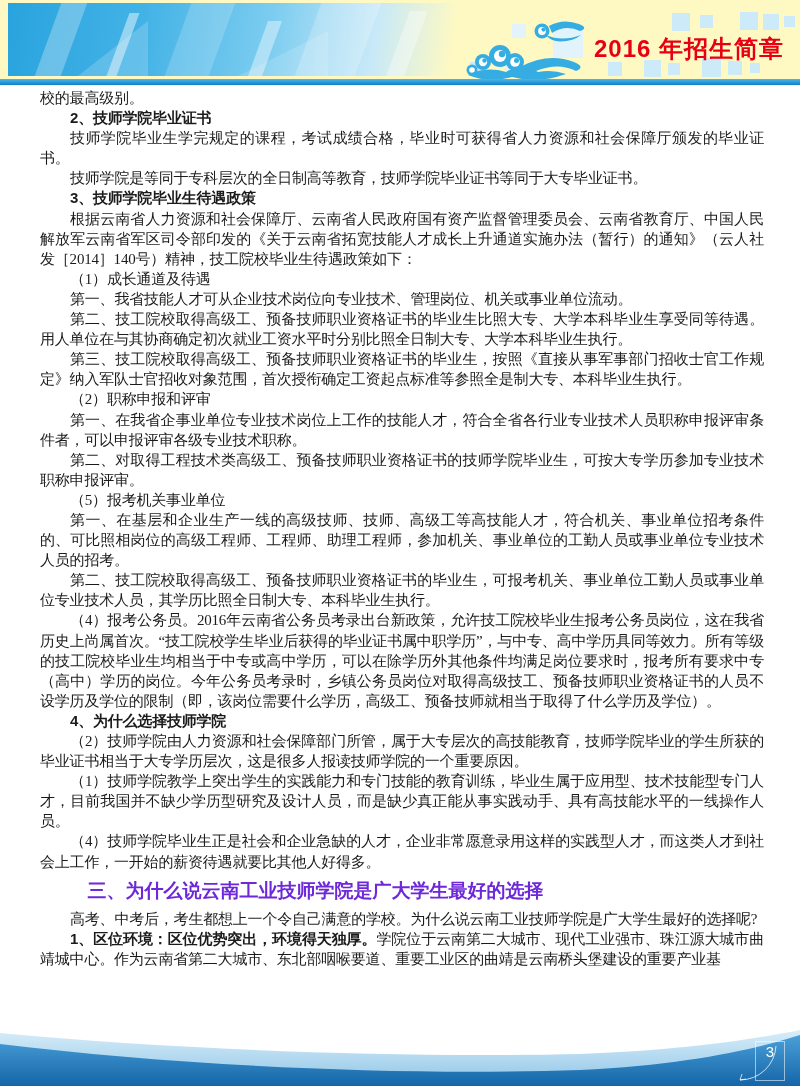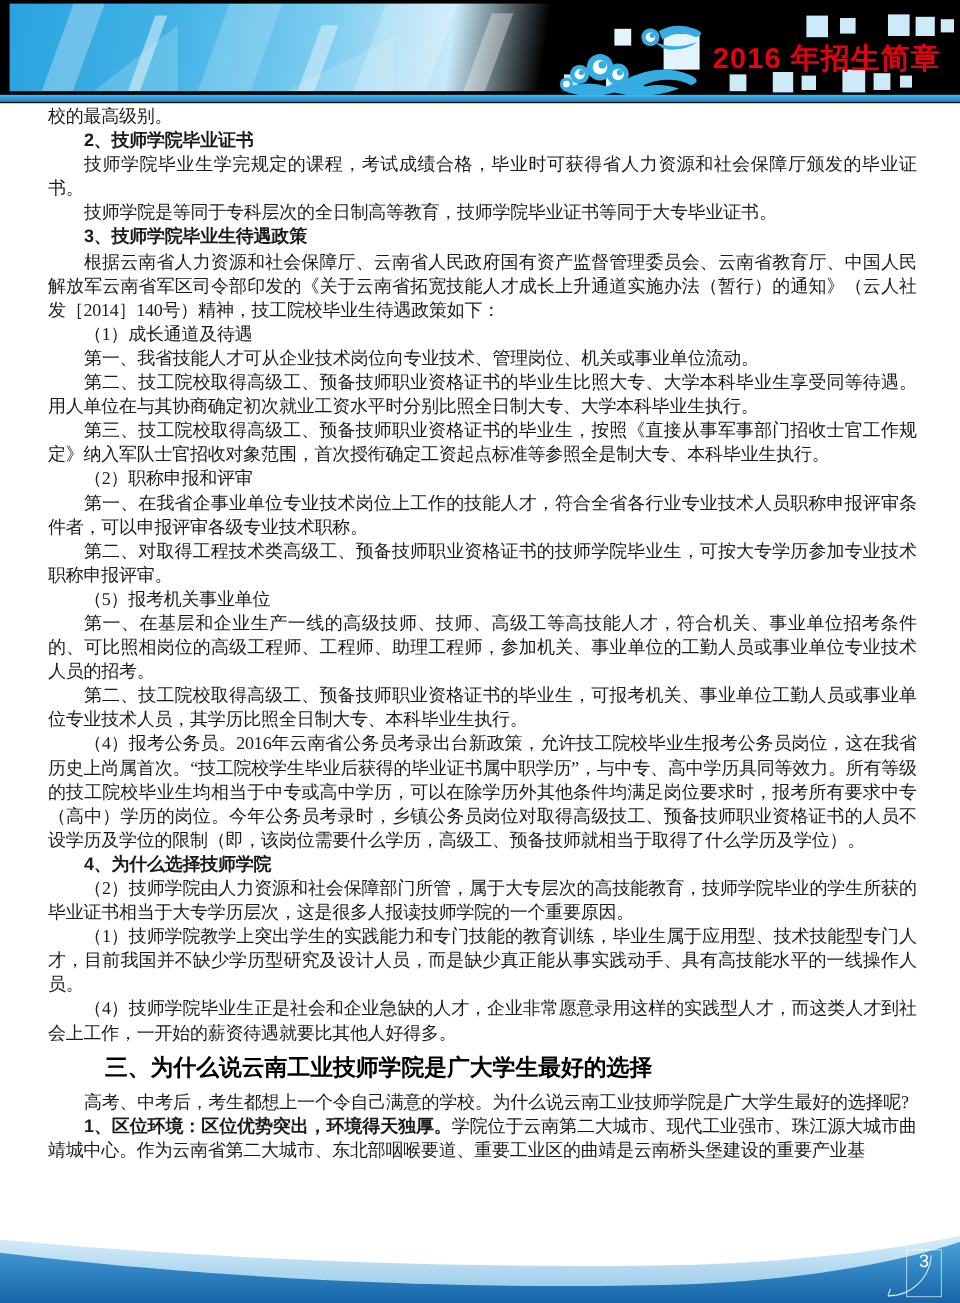--- a/index.html
+++ b/index.html
@@ -1,20 +1,20 @@
 <!DOCTYPE html>
 <html><head>
 <meta charset="utf-8">
 <style>
   html,body{margin:0;padding:0;background:#ffffff;}
   .page{position:relative;width:800px;height:1086px;background:#fff;overflow:hidden;
         font-family:"Liberation Serif",serif;}
 
   
-  .header{position:absolute;top:0;left:0;width:800px;height:86px;background:#000000;}
+  .header{position:absolute;top:0;left:0;width:800px;height:86px;background:#fef9c3;}
   .header-gradient{position:absolute;left:8px;top:3px;width:455px;height:73px;overflow:hidden;
     background:linear-gradient(98deg,#29a3de 0%,#43b3e6 30%,#7ecdf0 58%,#c8e9f8 80%,rgba(255,255,255,0) 97%);}
   .streak{position:absolute;background:rgba(255,255,255,.28);transform:skewX(-20deg);}
   .s1{left:40px;top:0;width:26px;height:73px;}
   .s2{left:110px;top:10px;width:10px;height:63px;background:rgba(255,255,255,.45);}
   .s3{left:170px;top:0;width:44px;height:73px;background:rgba(255,255,255,.18);}
   .s4{left:250px;top:18px;width:14px;height:55px;background:rgba(255,255,255,.4);}
   .s5{left:300px;top:0;width:60px;height:73px;background:rgba(255,255,255,.22);}
   .s6{left:390px;top:8px;width:18px;height:65px;background:rgba(255,255,255,.35);}
   .tri1{position:absolute;left:70px;top:18px;width:0;height:0;border-left:70px solid transparent;
@@ -28,21 +28,21 @@
   .title{position:absolute;left:594px;top:33px;font-family:"Liberation Sans",sans-serif;
         font-weight:bold;font-size:24px;letter-spacing:1px;color:#e60012;white-space:nowrap;}
   .cloud{position:absolute;left:462px;top:18px;}
 
   
   .doc{position:absolute;left:40px;top:88px;width:724px;height:938px;overflow:hidden;
        font-size:15px;line-height:20.1px;letter-spacing:-0.2px;color:#1b1b1b;text-align:justify;}
   .doc p{margin:0;text-indent:2em;}
   .doc p.cont{text-indent:0;}
   .doc p.hd{font-family:Liberation Sans, sans-serif;font-weight:bold;}
-  .doc p.redhd{font-family:"Liberation Sans",sans-serif;font-weight:bold;color:#000000;
+  .doc p.redhd{font-family:"Liberation Sans",sans-serif;font-weight:bold;color:#6d28d9;
        font-size:19px;line-height:25px;margin:6px 0 6px;text-indent:2.5em;letter-spacing:0;}
   .doc .lead{font-family:"Liberation Sans",sans-serif;font-weight:bold;margin-top:28px;}
 
   
   .footer{position:absolute;left:0;top:1030px;width:800px;height:56px;}
   .page-badge{position:absolute;left:755px;top:1041px;width:30px;height:40px;
        border:1px solid rgba(255,255,255,.55);box-sizing:border-box;}
   .page-num{color:#fff;font-family:"Liberation Sans",sans-serif;font-size:15px;
        text-align:center;line-height:20px;display:block;}
   .badge-arrow{position:absolute;left:-22px;top:3px;}

